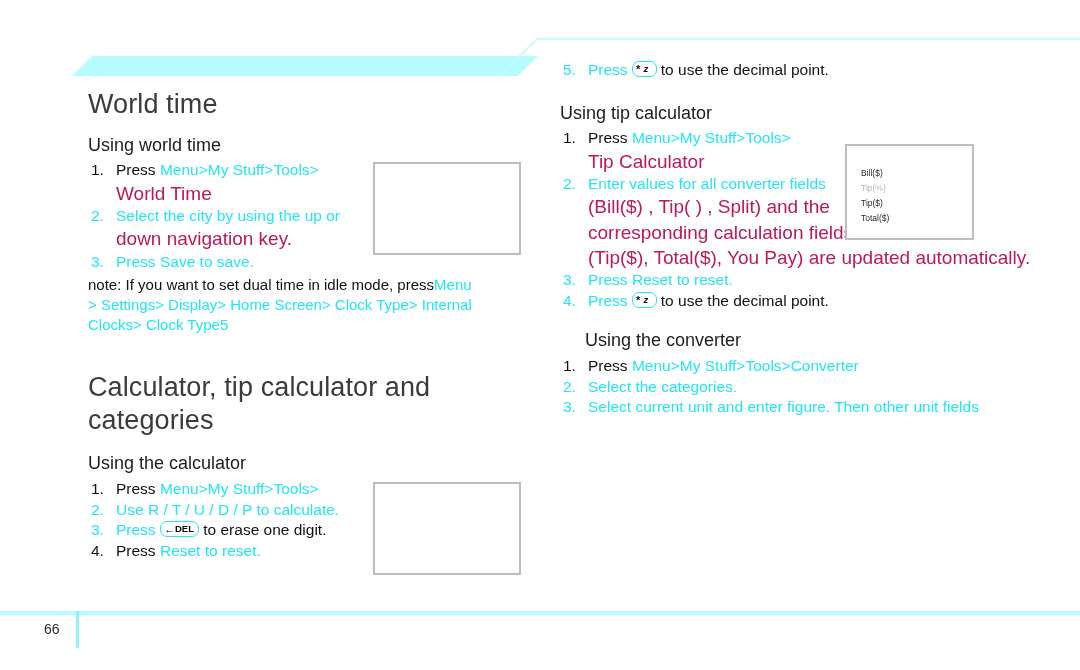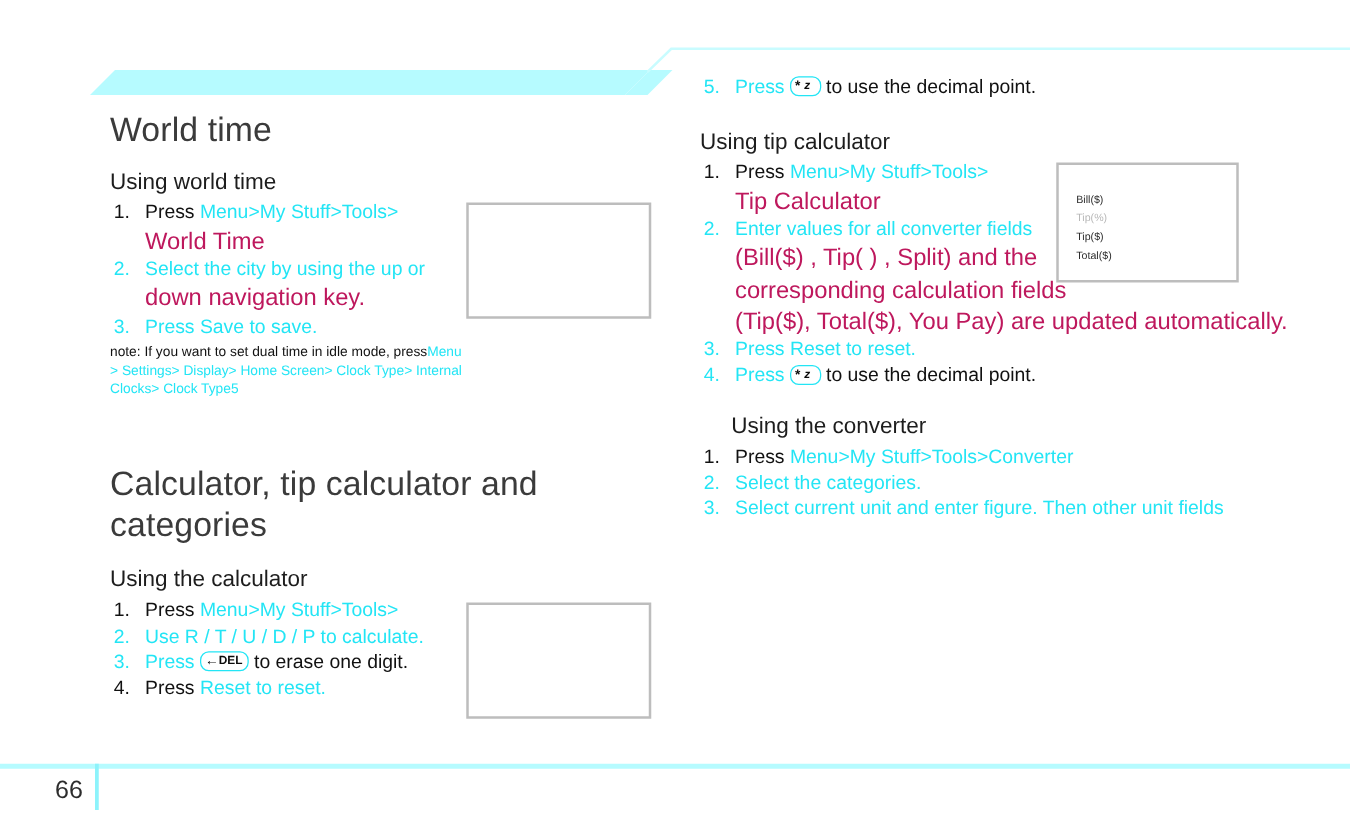--- a/index.html
+++ b/index.html
@@ -70,21 +70,21 @@
 
   .cont {
     font-size: 19px;
     line-height: 1.33;
     padding-left: 25px;
     color: #be185d;
     white-space: nowrap;
   }
 
   .note {
-    font-size: 11px;
+    font-size: 15px;
     line-height: 1.33;
     color: #111111;
   }
 
   
   .key {
     display: inline-block;
     border: 1.3px solid #23e5f5;
     border-radius: 7px;
     padding: 0 4px 0 3px;
@@ -116,21 +116,21 @@
     top: 20px;
     font-size: 8.5px;
     line-height: 15px;
     color: #2b2b2b;
     font-family: "Liberation Sans", sans-serif;
   }
   .shot-lines .dim { color: #b8b8b8; }
 
   #shot-world { left: 373px; top: 162px; width: 148px; height: 93px; }
   #shot-calc  { left: 373px; top: 482px; width: 148px; height: 93px; }
-  #shot-tip   { left: 845px; top: 130px; width: 146px; height: 96px; }
+  #shot-tip   { left: 845px; top: 144px; width: 129px; height: 96px; }
 
   
   .footer-rule {
     position: absolute;
     left: 0;
     top: 611px;
     width: 1080px;
     height: 4px;
     background: #b6fbff;
   }
@@ -139,21 +139,21 @@
     left: 76px;
     top: 611px;
     width: 3px;
     height: 37px;
     background: #8df3fb;
   }
   .page-num {
     position: absolute;
     left: 44px;
     top: 621px;
-    font-size: 20px;
+    font-size: 14px;
     color: #2c2c2c;
   }
 </style>
 </head>
 <body>
 
 <div class="topbar-wrap">
   <svg class="topbar-svg" width="1080" height="90" viewBox="0 0 1080 90">
     <polygon points="72,76 92,56 520,56 500,76" fill="#b6fbff"></polygon>
     <polygon points="500,76 520,56 538,56 518,76" fill="#b6fbff"></polygon>

